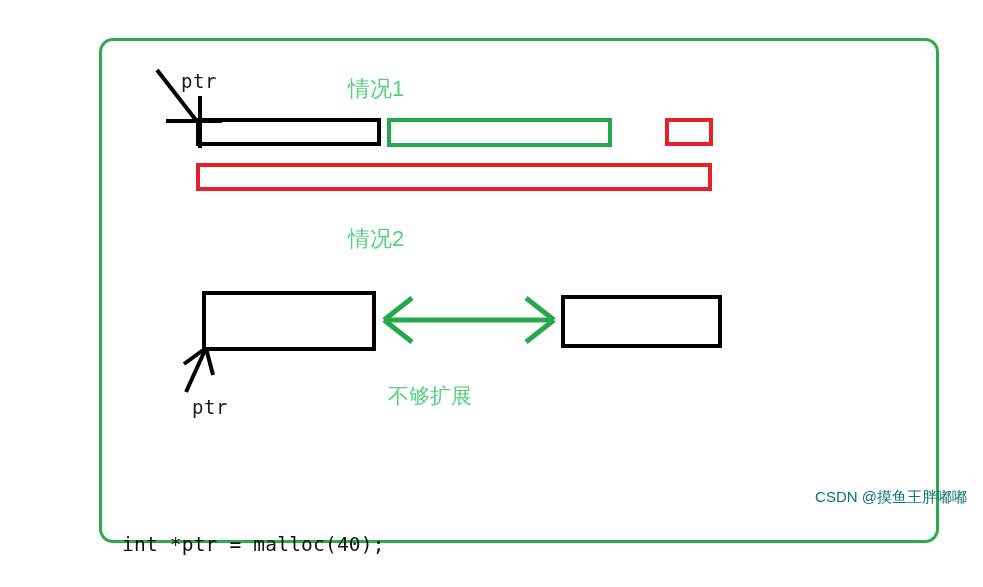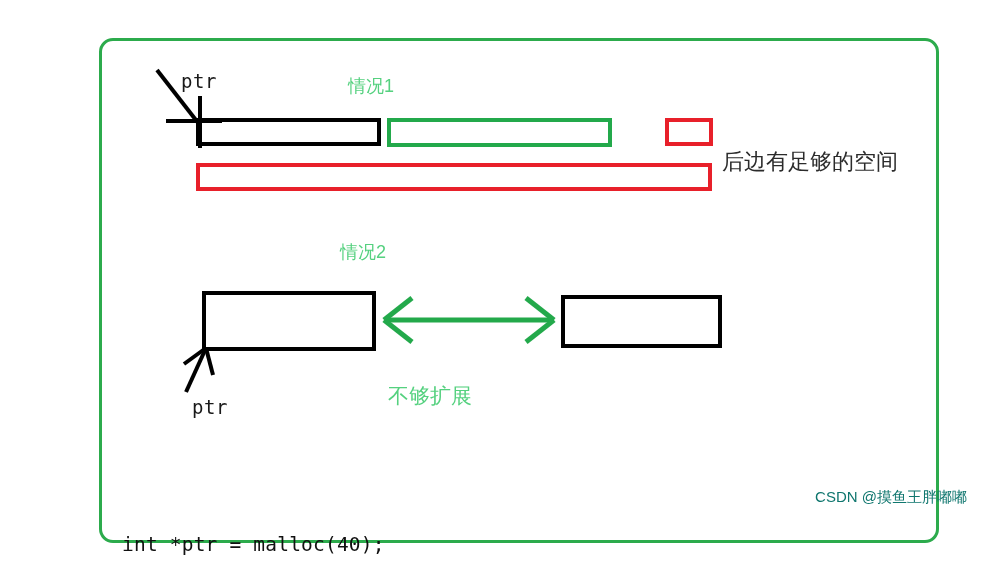--- a/index.html
+++ b/index.html
@@ -60,38 +60,38 @@
     line-height: 1.18;
   }
   .lbl-ptr {
     font-family: "DejaVu Sans Mono", monospace;
     font-size: 19px;
     color: #1a1a1a;
     letter-spacing: 0.5px;
   }
   .lbl-case {
     font-family: "Liberation Sans", sans-serif;
-    font-size: 18px;
+    font-size: 22px;
     color: #55d17f;
   }
   .lbl-note-green {
     font-family: "Liberation Sans", sans-serif;
     font-size: 21px;
     color: #55d17f;
   }
   .lbl-note-dark {
     font-family: "Liberation Serif", serif;
     font-size: 22px;
     color: #2b2b2b;
   }
 
   .ptr-top   { left: 181px; top: 70px; }
   .ptr-bot   { left: 192px; top: 396px; }
   .case1-tag { left: 348px; top: 76px; }
-  .case2-tag { left: 340px; top: 226px; margin-top: 16px; }
+  .case2-tag { left: 348px; top: 226px; }
   .note-enough   { left: 722px; top: 149px; }
   .note-notenough{ left: 731px; top: 310px; }
   .note-expand   { left: 388px; top: 359px; }
 
   
   .code-block {
     position: absolute;
     left: 122px;
     top: 470px;
     font-family: "DejaVu Sans Mono", monospace;
@@ -134,21 +134,20 @@
   <div class="box box-green c1-green"></div>
 
   <div class="box box-red c1-redsm"></div>
 
   <div class="box box-red c1-redlong"></div>
 
   <div class="label lbl-ptr ptr-top">ptr</div>
 
   <div class="label lbl-case case1-tag">情况1</div>
 
-  <div class="label lbl-note-dark note-enough">后边有足够的空间</div>
 
   <div class="label lbl-case case2-tag">情况2</div>
 
   <div class="box box-black c2-blackL"></div>
 
   <div class="box box-black c2-blackR"></div>
 
   <div class="label lbl-ptr ptr-bot">ptr</div>
 
 

